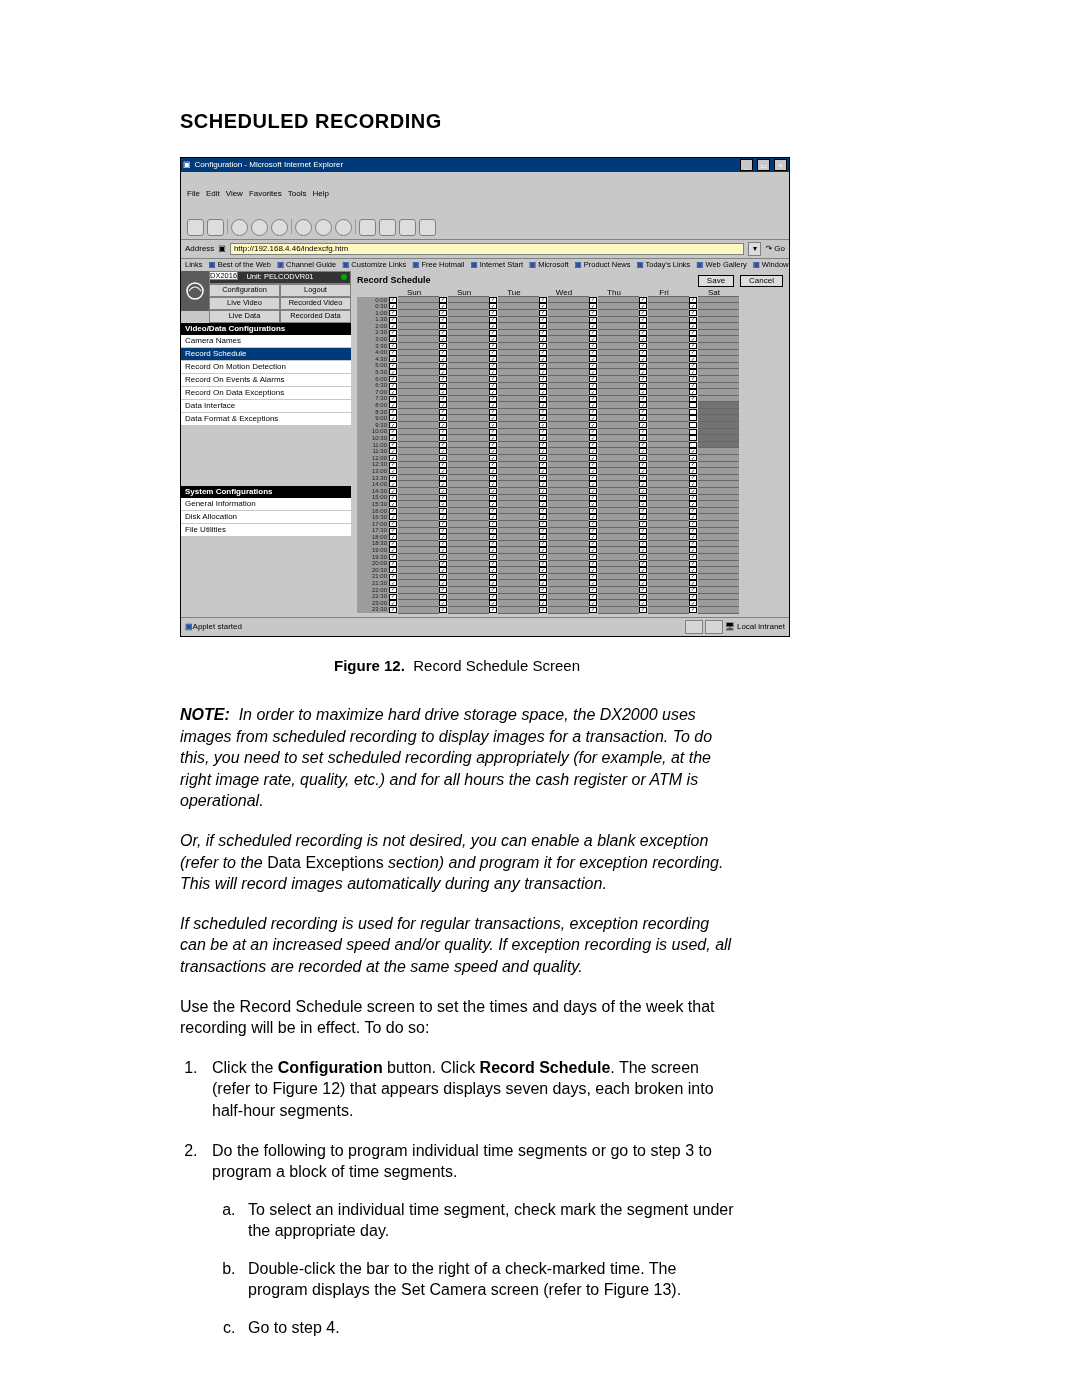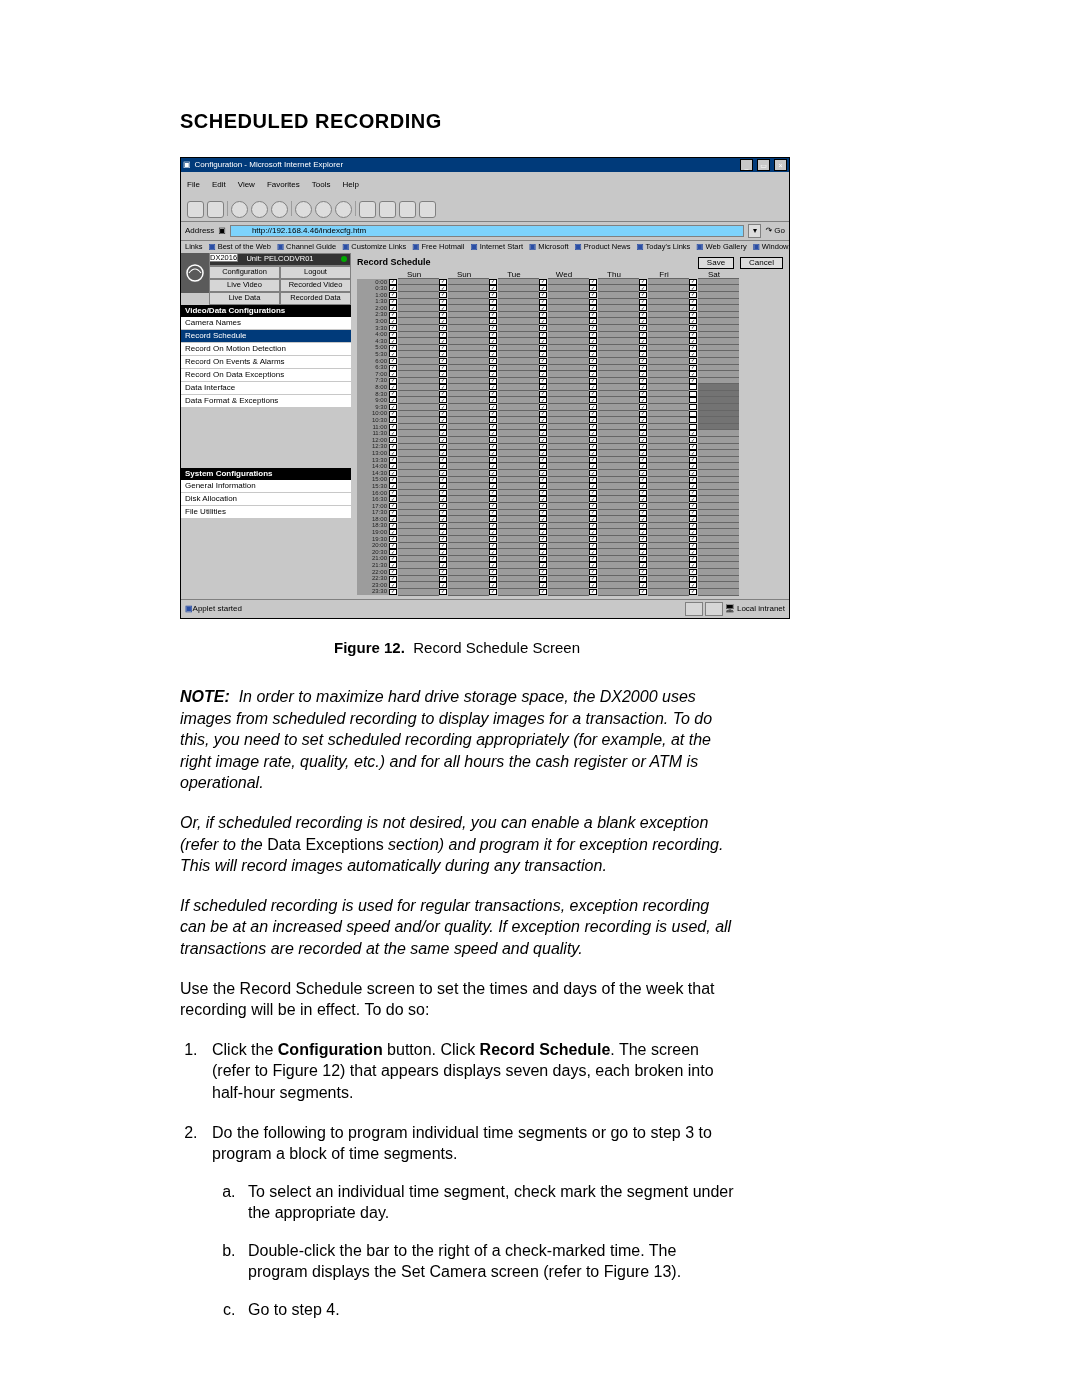--- a/index.html
+++ b/index.html
@@ -5,28 +5,28 @@
 html,body{margin:0;padding:0;background:#fff;font-family:Arial,Helvetica,sans-serif;color:#000}
 .page{width:854px;height:1397px;position:relative;box-sizing:border-box;padding:110px 120px 60px 180px}
 .h1{font-weight:900;font-size:20px;letter-spacing:.5px;margin:0 0 24px 0}
 
 
 .shot-wrap{width:610px;margin:0 auto 20px auto}
 .ie{border:1px solid #000;background:#bdbdbd;font-size:8px;line-height:1;color:#000}
 .ie .titlebar{background:#003a7a;color:#fff;display:flex;align-items:center;gap:4px;padding:1px 2px}
 .ie .titlebar .t{flex:1;font-size:8px}
 .ie .titlebar .btn{width:11px;height:10px;background:#c8c8c8;border:1px solid #000;display:inline-flex;align-items:center;justify-content:center;font-size:7px}
-.ie .menubar{display:flex;gap:12px;padding:9px 6px;background:#c8c8c8}
+.ie .menubar{display:flex;gap:6px;padding:18px 6px;background:#c8c8c8}
 .ie .menubar span{font-size:8px}
 .ie .toolbar{display:flex;gap:3px;padding:3px 6px;background:#c8c8c8;border-bottom:1px solid #808080}
 .tbbtn{width:15px;height:15px;border:1px solid #808080;border-radius:3px;background:#ddd}
 .tbbtn.r{border-radius:50%}
 .tbbtn.sep{width:1px;background:#9c9c9c;border:none;border-radius:0}
 .ie .addr{display:flex;align-items:center;gap:4px;padding:2px 4px;background:#c8c8c8;border-bottom:1px solid #808080}
-.ie .addr .box{flex:1;background:#7dd3fc;border:1px solid #808080;padding:1px 21px;font-size:8px}
+.ie .addr .box{flex:1;background:#fef9c3;border:1px solid #808080;padding:1px 3px;font-size:8px}
 .ie .addr .sel{width:11px;height:12px;background:#ddd;border:1px solid #808080;display:flex;align-items:center;justify-content:center}
 .ie .addr .go{font-size:8px}
 .ie .links{display:flex;gap:6px;padding:2px 4px;background:#c8c8c8;font-size:7.5px;white-space:nowrap;overflow:hidden}
 .ie .links .ico{color:#2a4ea5;font-weight:bold}
 .ie .links span{white-space:nowrap}
 
 .app{display:flex;background:#c8c8c8}
 .sb{width:170px;background:#c8c8c8;color:#000}
 .sb .brand{display:flex;font-size:7.5px}
 .sb .brand .logo{width:28px;height:40px;background:#5a5a5a;display:flex;align-items:center;justify-content:center}

